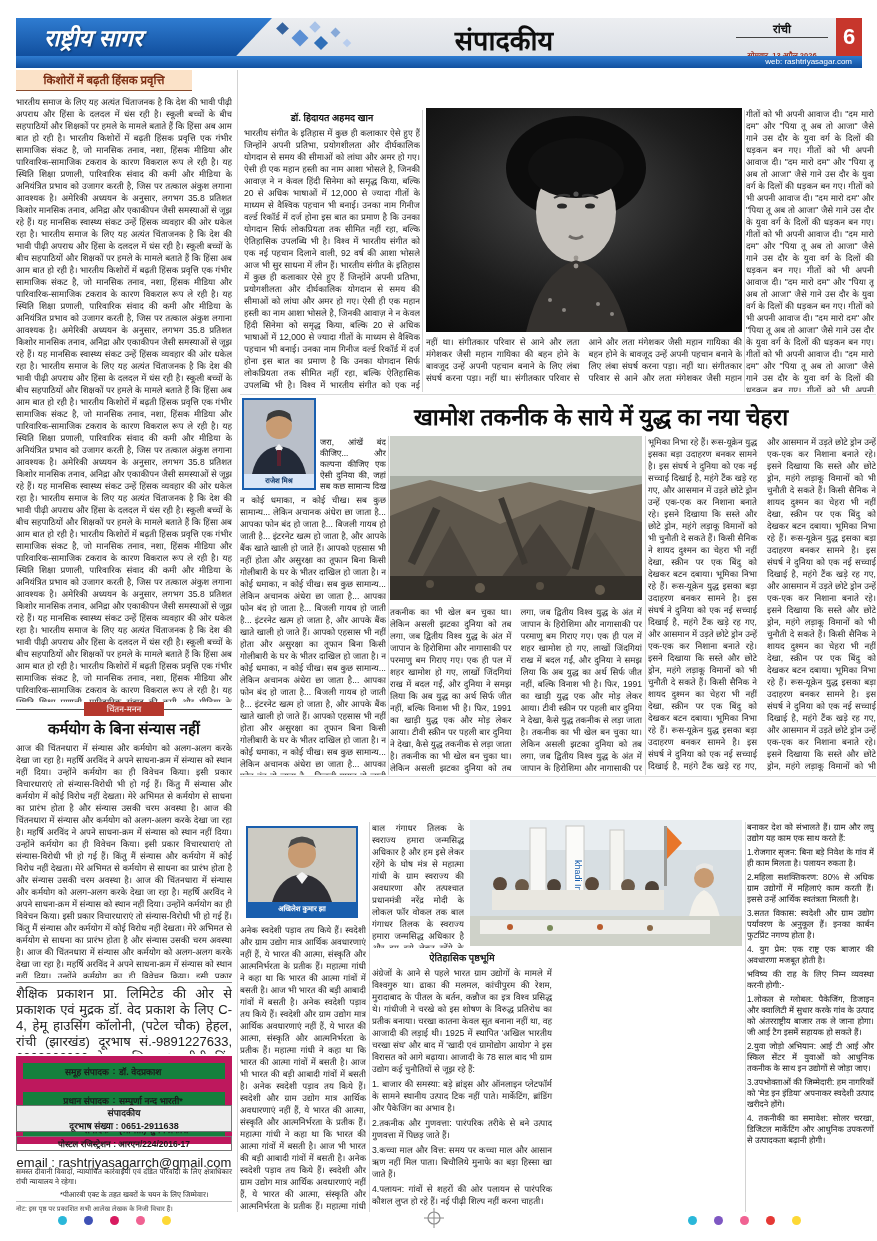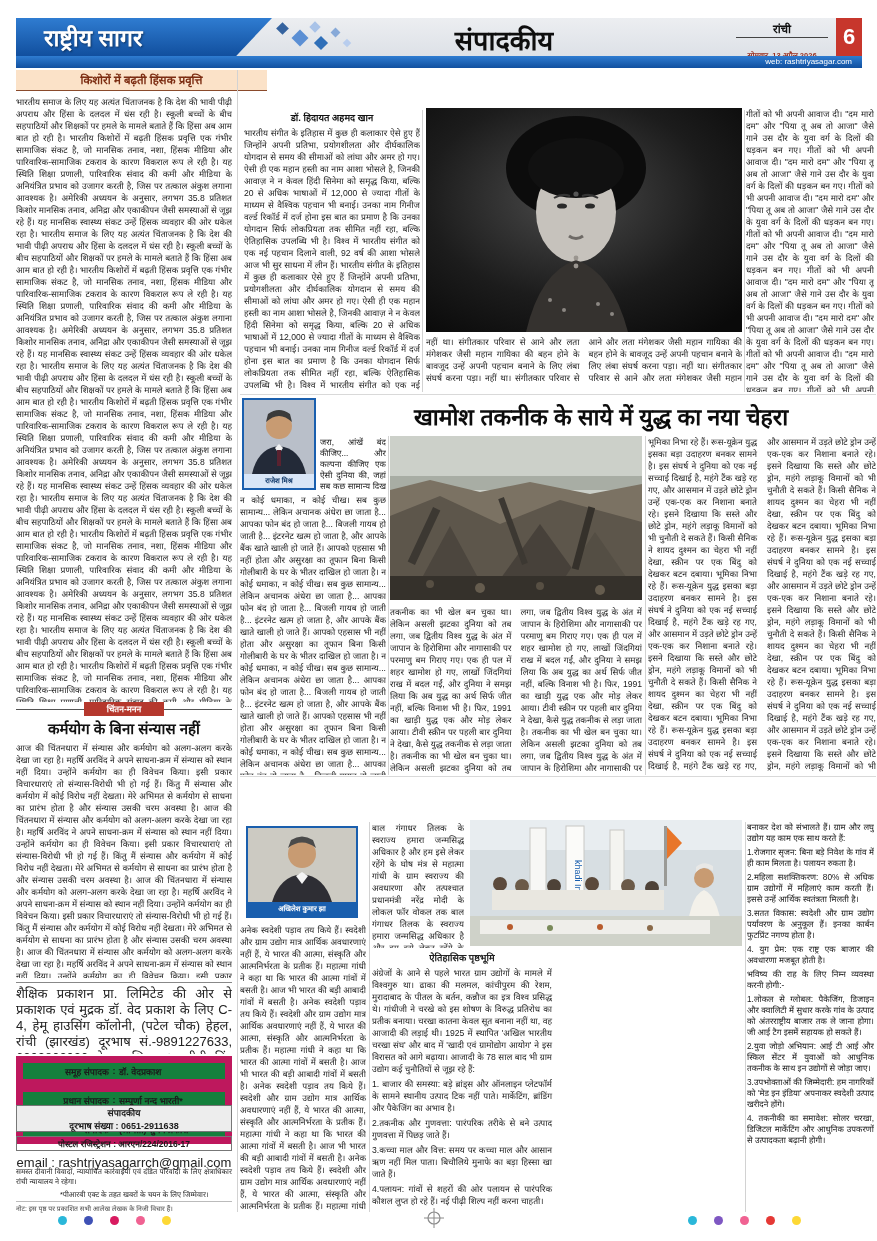--- a/index.html
+++ b/index.html
@@ -9,38 +9,38 @@
   .jtext{font-size:8.6px;line-height:12px;text-align:justify;color:#222;}
   .fillbox{overflow:hidden;}
   .vr{position:absolute;width:1px;background:#d2d2d2;}
   .hr{position:absolute;height:1px;background:#d9d9d9;}
 
   
   .banner{left:16px;top:18px;width:846px;height:38px;background:linear-gradient(180deg,#eceef1,#dde1e7);}
   .banner-blue{position:absolute;left:0;top:0;width:256px;height:38px;
      background:linear-gradient(180deg,#2f7cd1,#114f9e);clip-path:polygon(0 0,100% 0,86% 100%,0 100%);
      display:flex;align-items:center;padding-left:28px;box-sizing:border-box;}
-  .paper-name{color:#fff;font-size:23px;font-weight:700;text-shadow:1px 1px 2px rgba(0,0,0,.45);white-space:nowrap;}
+  .paper-name{color:#fff;font-size:23px;font-weight:700;text-shadow:1px 1px 2px rgba(0,0,0,.45);white-space:nowrap;font-style:italic;}
   .section-title{position:absolute;left:270px;right:140px;top:3px;text-align:center;font-size:27px;font-weight:700;color:#0e0e0e;}
   .diamond{position:absolute;transform:rotate(45deg);}
   .city-block{position:absolute;right:34px;top:3px;width:92px;text-align:center;}
   .city-name{font-size:11.5px;font-weight:700;color:#111;border-bottom:1px solid #444;padding-bottom:1px;}
   .date-line{font-size:7.5px;font-weight:700;color:#9a3324;margin-top:12px;}
   .page-box{position:absolute;right:0;top:0;width:26px;height:38px;background:#c7362c;color:#fff;
      display:flex;align-items:center;justify-content:center;font-size:22px;font-weight:700;}
   .web-strip{left:16px;top:56px;width:846px;height:12px;background:linear-gradient(180deg,#2f7cd1,#11509f);
      color:#fff;font-size:8px;line-height:12px;text-align:right;padding-right:10px;box-sizing:border-box;}
 
   
-  .v-heading{left:16px;top:70px;width:251px;height:20px;background:#fbe2c8;border-bottom:1px solid #8a4a2b;
-     color:#7c2d12;font-weight:700;font-size:11.5px;text-align:center;line-height:20px;}
+  .v-heading{left:16px;top:70px;width:176px;height:20px;background:#fbe2c8;border-bottom:1px solid #8a4a2b;
+     color:#7c2d12;font-weight:700;font-size:11.5px;text-align:center;line-height:20px;font-family:Liberation Serif, serif;}
   .v-body{left:16px;top:96px;width:216px;height:606px;}
   .badge-line{left:16px;top:709px;width:216px;height:1px;background:#555;position:absolute;}
   .chintan-badge{left:84px;top:702px;width:80px;height:14px;background:#b5382d;color:#fff;font-size:8.5px;
-     font-weight:700;text-align:center;line-height:14px;}
+     font-weight:400;text-align:center;line-height:14px;}
   .chintan-heading{left:16px;top:718px;width:216px;text-align:center;font-size:15px;font-weight:700;color:#111;}
   .chintan-body{left:16px;top:742px;width:216px;height:236px;}
   .imprint-top{left:16px;top:982px;width:216px;height:1px;background:#888;position:absolute;}
   .publisher{left:16px;top:986px;width:216px;height:68px;font-size:13px;line-height:16px;text-align:justify;color:#222;overflow:hidden;}
   .editors{left:16px;top:1057px;width:216px;}
   .ed-row{display:grid;grid-template-columns:86px 10px auto;border:7px solid #be185d;height:16px;margin-top:-1px;
      font-size:9px;font-weight:700;align-items:center;background:#15803d;}
   .ed-label{text-align:right;}
   .ed-colon{text-align:center;}
   .ed-colon::before{content:":";}

